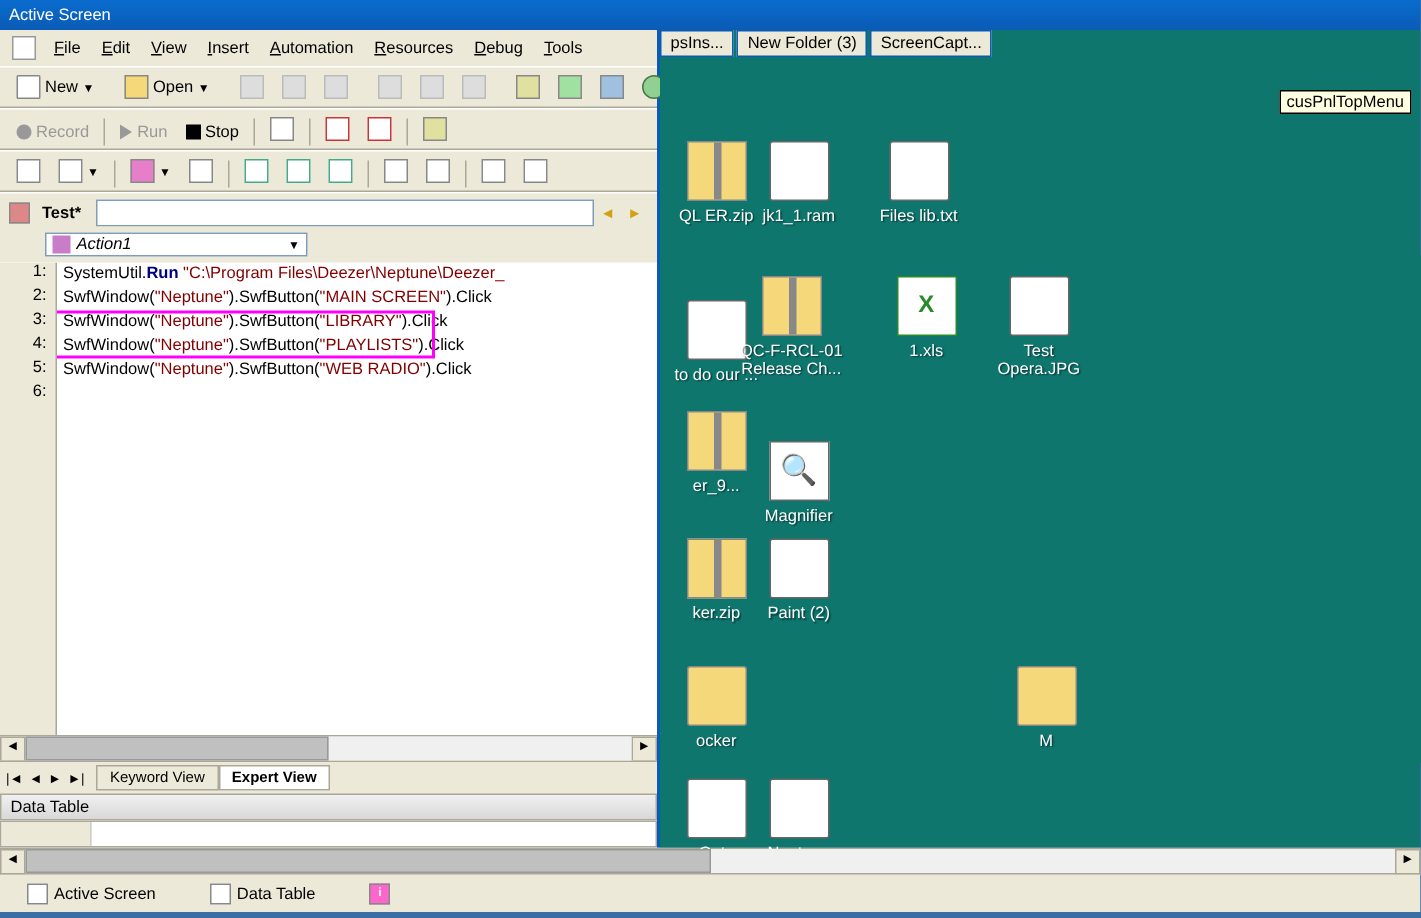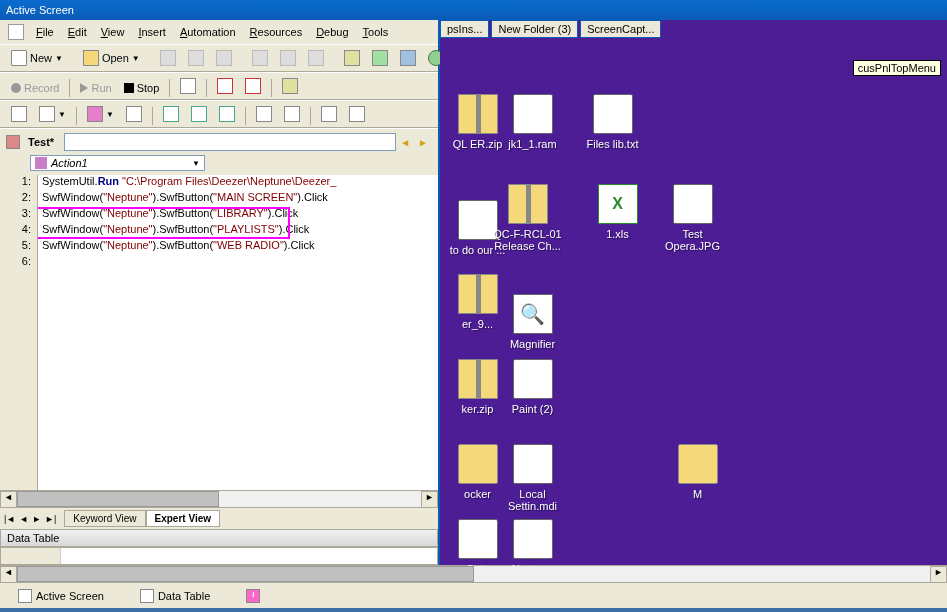--- a/index.html
+++ b/index.html
@@ -55,21 +55,21 @@
 .highlight-box { position: absolute; border: 2px solid #ff00ff; pointer-events: none; }
 
 .bottom-tabs { background: #ece9d8; border-top: 1px solid #aca899; padding: 2px 4px; display: flex; align-items: center; height: 22px; }
 .nav-arrows { display: flex; gap: 4px; margin-right: 8px; }
 .nav-arrow { cursor: pointer; font-size: 9px; }
 .bottom-tab { padding: 2px 8px; border: 1px solid #aca899; background: #ece9d8; cursor: pointer; font-size: 10px; }
 .bottom-tab.active { background: #fff; font-weight: bold; }
 
 .data-table-header { background: linear-gradient(to bottom, #f0f0f0, #d8d8d8); padding: 2px 6px; border: 1px solid #aca899; font-size: 11px; }
 
-.desktop { flex: 1; background: #4c1d95; position: relative; padding-top: 4px; }
+.desktop { flex: 1; background: #0f766e; position: relative; padding-top: 4px; }
 .taskbar-items { position: absolute; top: 0; left: 0; display: flex; gap: 2px; }
 .taskbar-item { background: #ece9d8; border: 1px solid #0a5bb5; padding: 2px 6px; font-size: 11px; }
 .desktop-icons { position: relative; height: 100%; }
 .desktop-icon { position: absolute; width: 75px; text-align: center; cursor: pointer; }
 .desktop-icon-img { width: 40px; height: 40px; margin: 0 auto 4px; display: block; }
 .desktop-icon-label { color: #fff; font-size: 11px; text-align: center; text-shadow: 1px 1px 1px rgba(0,0,0,0.5); }
 .icon-file { background: #fff; border: 1px solid #666; border-radius: 2px; }
 .icon-folder { background: #f5d87a; border: 1px solid #888; border-radius: 2px; }
 .icon-zip { background: #f5d87a; border: 1px solid #888; position: relative; }
 .icon-zip::after { content: ''; position: absolute; left: 45%; top: 0; width: 5px; height: 100%; background: #888; }
@@ -347,25 +347,20 @@
           <div class="desktop-icon-label">ker.zip</div>
         </div>
         <div class="desktop-icon" style="left: 55px; top: 335px;">
           <div class="desktop-icon-img icon-file"></div>
           <div class="desktop-icon-label">Paint (2)</div>
         </div>
         <div class="desktop-icon" style="left: 0px; top: 420px;">
           <div class="desktop-icon-img icon-folder"></div>
           <div class="desktop-icon-label">ocker</div>
         </div>
-        <div class="desktop-icon" style="left: 55px; top: 420px;">
-          <div class="desktop-icon-img icon-file"></div>
-          <div class="desktop-icon-label">Local
-Settin.mdi</div>
-        </div>
         <div class="desktop-icon" style="left: 220px; top: 420px;">
           <div class="desktop-icon-img icon-folder"></div>
           <div class="desktop-icon-label">M</div>
         </div>
         <div class="desktop-icon" style="left: 0px; top: 495px;">
           <div class="desktop-icon-img icon-file"></div>
           <div class="desktop-icon-label">-Get...</div>
         </div>
         <div class="desktop-icon" style="left: 55px; top: 495px;">
           <div class="desktop-icon-img icon-file"></div>

